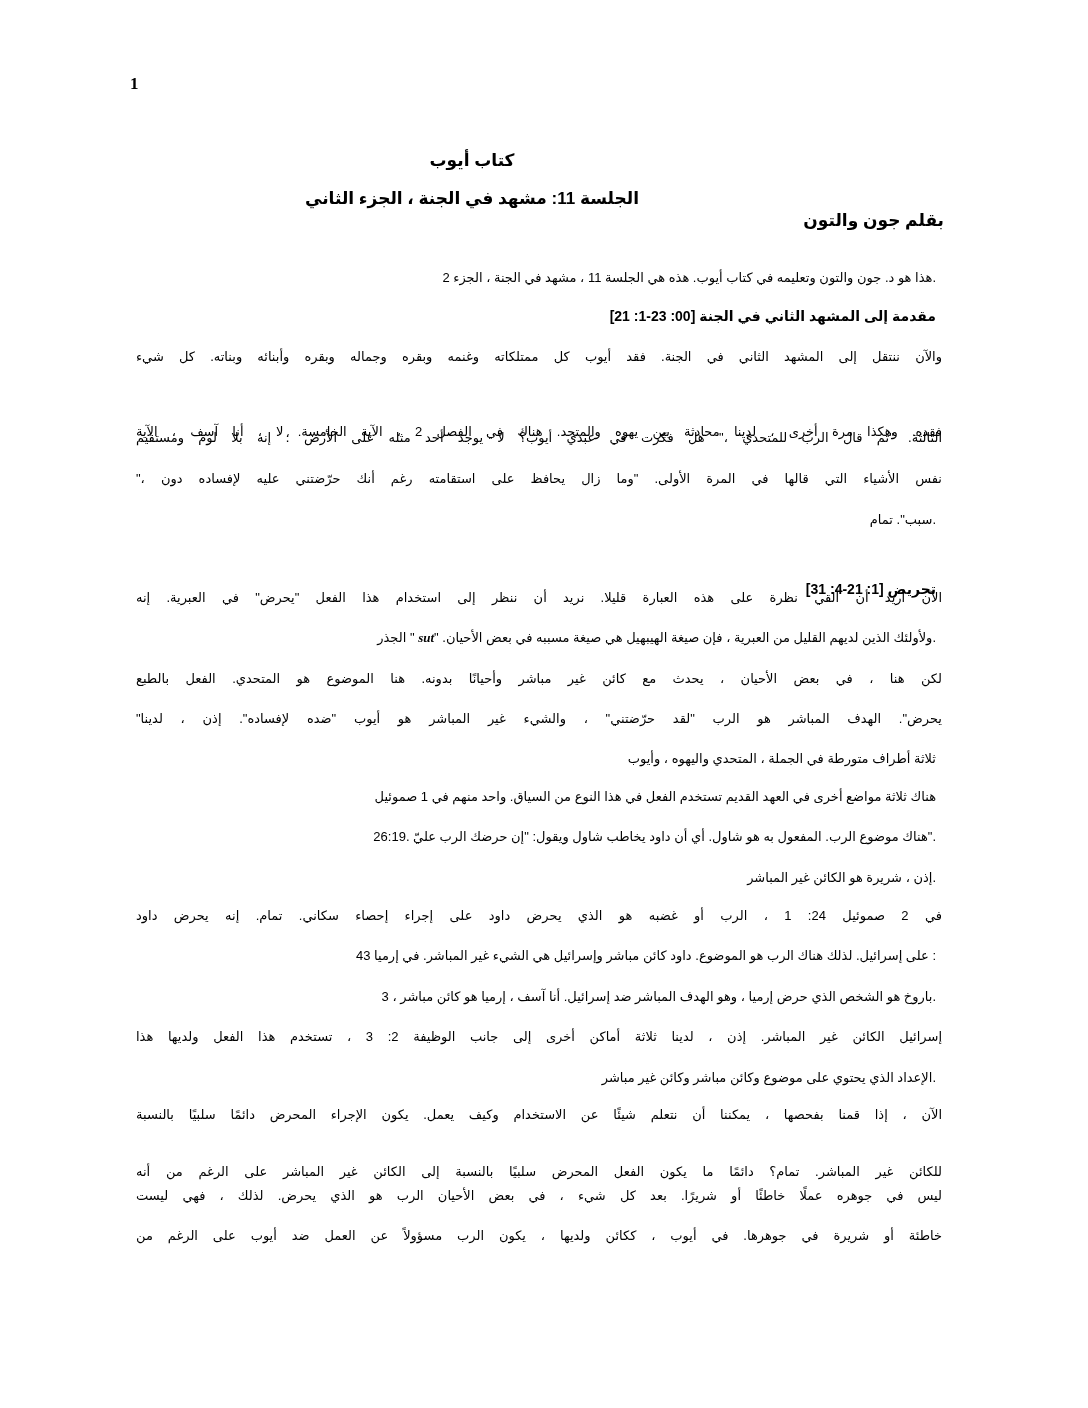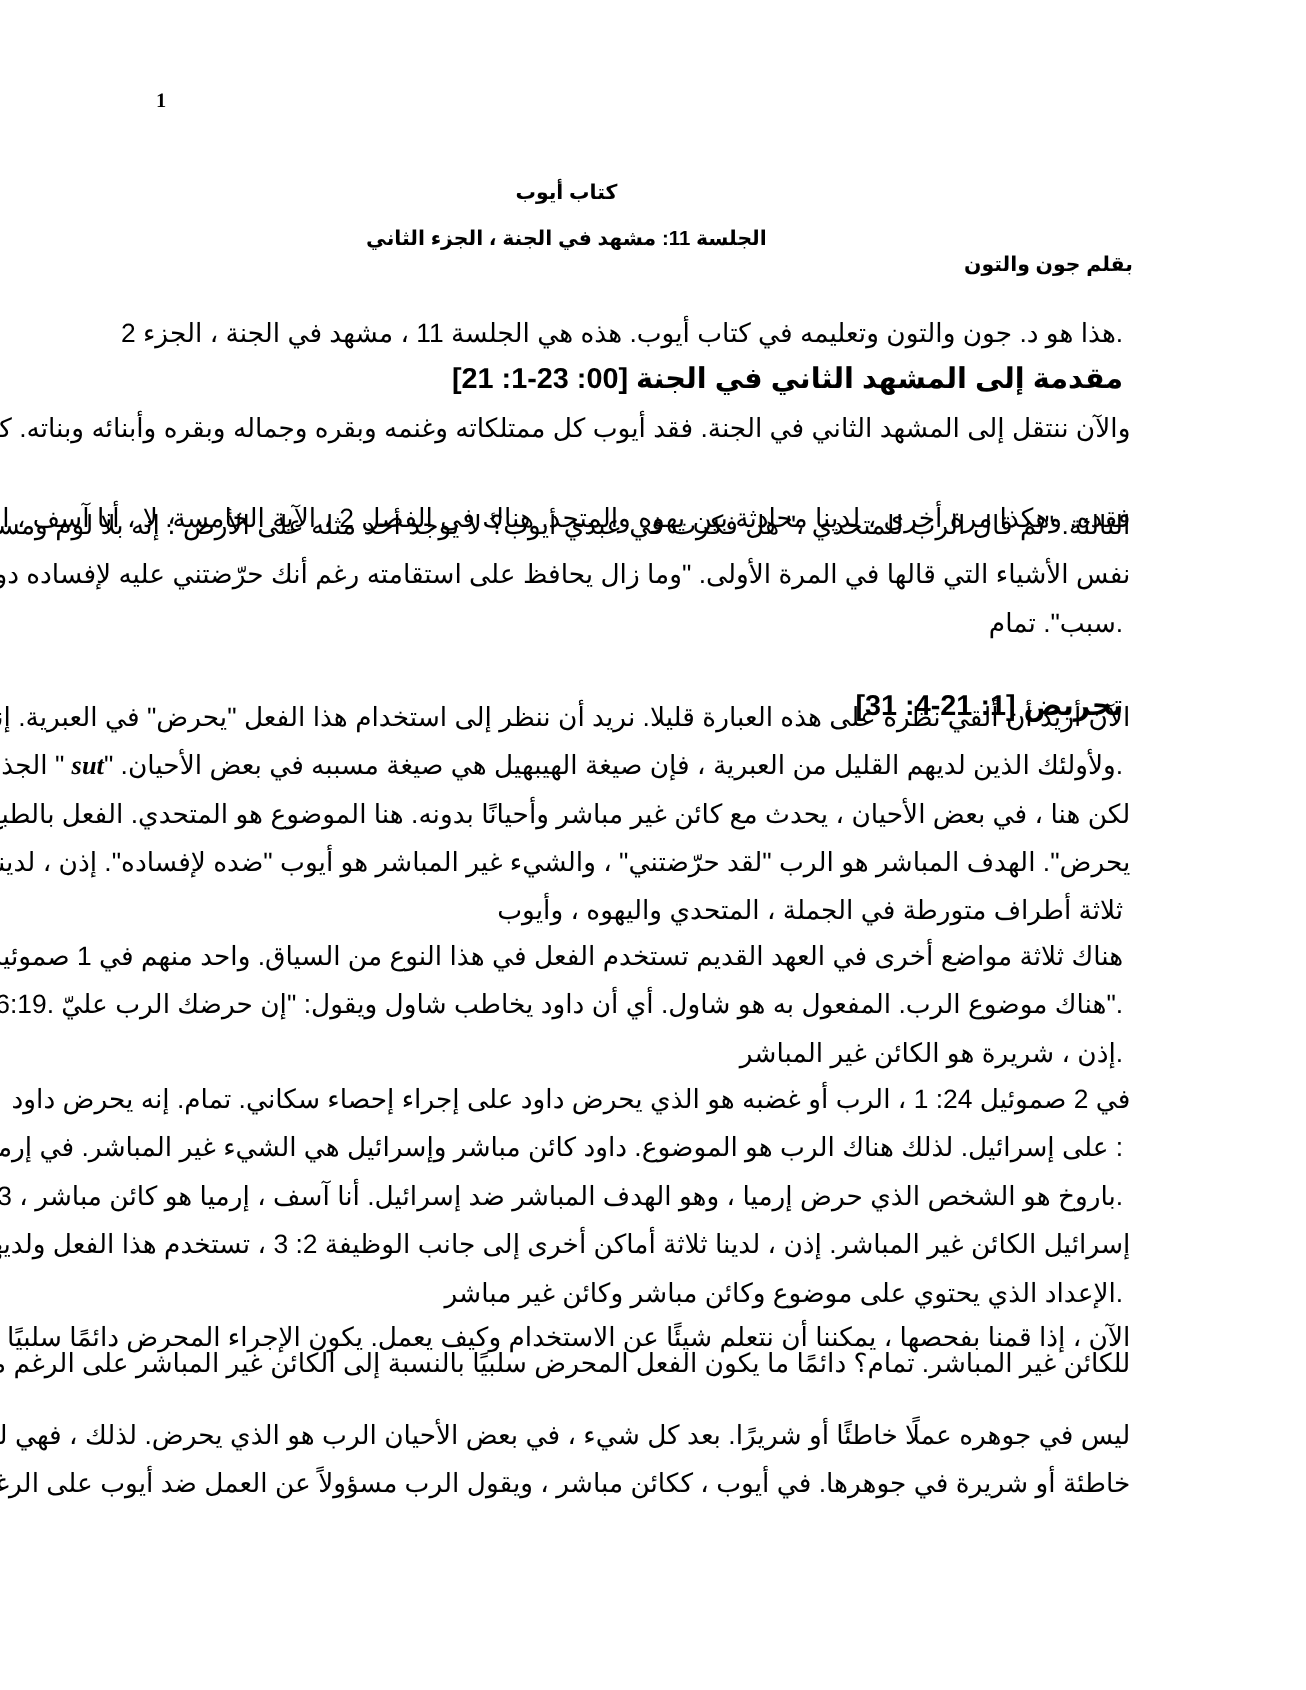--- a/index.html
+++ b/index.html
@@ -32,33 +32,33 @@
       font-weight: bold;
       font-size: 17px;
       line-height: 22px;
     }
     .line {
       position: absolute;
       right: 152px;
       width: 790px;
       direction: rtl;
       text-align: right;
-      font-size: 22px;
+      font-size: 13px;
       line-height: 24px;
       white-space: nowrap;
     }
     .line.justify {
       text-align: justify;
       text-align-last: justify;
       right: 146px;
       width: 806px;
     }
     .heading {
       font-weight: bold;
-      font-size: 24px;
+      font-size: 14px;
     }
     .latin-italic {
       font-family: "Liberation Serif", serif;
       font-style: italic;
       font-weight: bold;
     }
   </style>
 </head>
 <body>
 
@@ -90,17 +90,17 @@
   <div class="line" style="top:825px;">."هناك موضوع الرب. المفعول به هو شاول. أي أن داود يخاطب شاول ويقول: "إن حرضك الرب عليّ .26:19</div>
   <div class="line" style="top:866px;">.إذن ، شريرة هو الكائن غير المباشر</div>
 
   <div class="line justify" style="top:904px;">في 2 صموئيل 24: 1 ، الرب أو غضبه هو الذي يحرض داود على إجراء إحصاء سكاني. تمام. إنه يحرض داود</div>
   <div class="line" style="top:944px;text-align:right;">: على إسرائيل. لذلك هناك الرب هو الموضوع. داود كائن مباشر وإسرائيل هي الشيء غير المباشر. في إرميا 43</div>
   <div class="line" style="top:985px;">.باروخ هو الشخص الذي حرض إرميا ، وهو الهدف المباشر ضد إسرائيل. أنا آسف ، إرميا هو كائن مباشر ، 3</div>
   <div class="line justify" style="top:1025px;">إسرائيل الكائن غير المباشر. إذن ، لدينا ثلاثة أماكن أخرى إلى جانب الوظيفة 2: 3 ، تستخدم هذا الفعل ولديها هذا</div>
   <div class="line" style="top:1066px;">.الإعداد الذي يحتوي على موضوع وكائن مباشر وكائن غير مباشر</div>
 
   <div class="line justify" style="top:1103px;">الآن ، إذا قمنا بفحصها ، يمكننا أن نتعلم شيئًا عن الاستخدام وكيف يعمل. يكون الإجراء المحرض دائمًا سلبيًا بالنسبة</div>
-  <div class="line justify" style="top:1124px;">للكائن غير المباشر. تمام؟ دائمًا ما يكون الفعل المحرض سلبيًا بالنسبة إلى الكائن غير المباشر على الرغم من أنه</div>
+  <div class="line justify" style="top:1160px;">للكائن غير المباشر. تمام؟ دائمًا ما يكون الفعل المحرض سلبيًا بالنسبة إلى الكائن غير المباشر على الرغم من أنه</div>
   <div class="line justify" style="top:1184px;">ليس في جوهره عملًا خاطئًا أو شريرًا. بعد كل شيء ، في بعض الأحيان الرب هو الذي يحرض. لذلك ، فهي ليست</div>
-  <div class="line justify" style="top:1224px;">خاطئة أو شريرة في جوهرها. في أيوب ، ككائن مباشر ، ويقول الرب مسؤولاً عن العمل ضد أيوب على الرغم من</div>
+  <div class="line justify" style="top:1224px;">خاطئة أو شريرة في جوهرها. في أيوب ، ككائن ولديها ، يكون الرب مسؤولاً عن العمل ضد أيوب على الرغم من</div>
 
 </div>
 
 </body></html>

